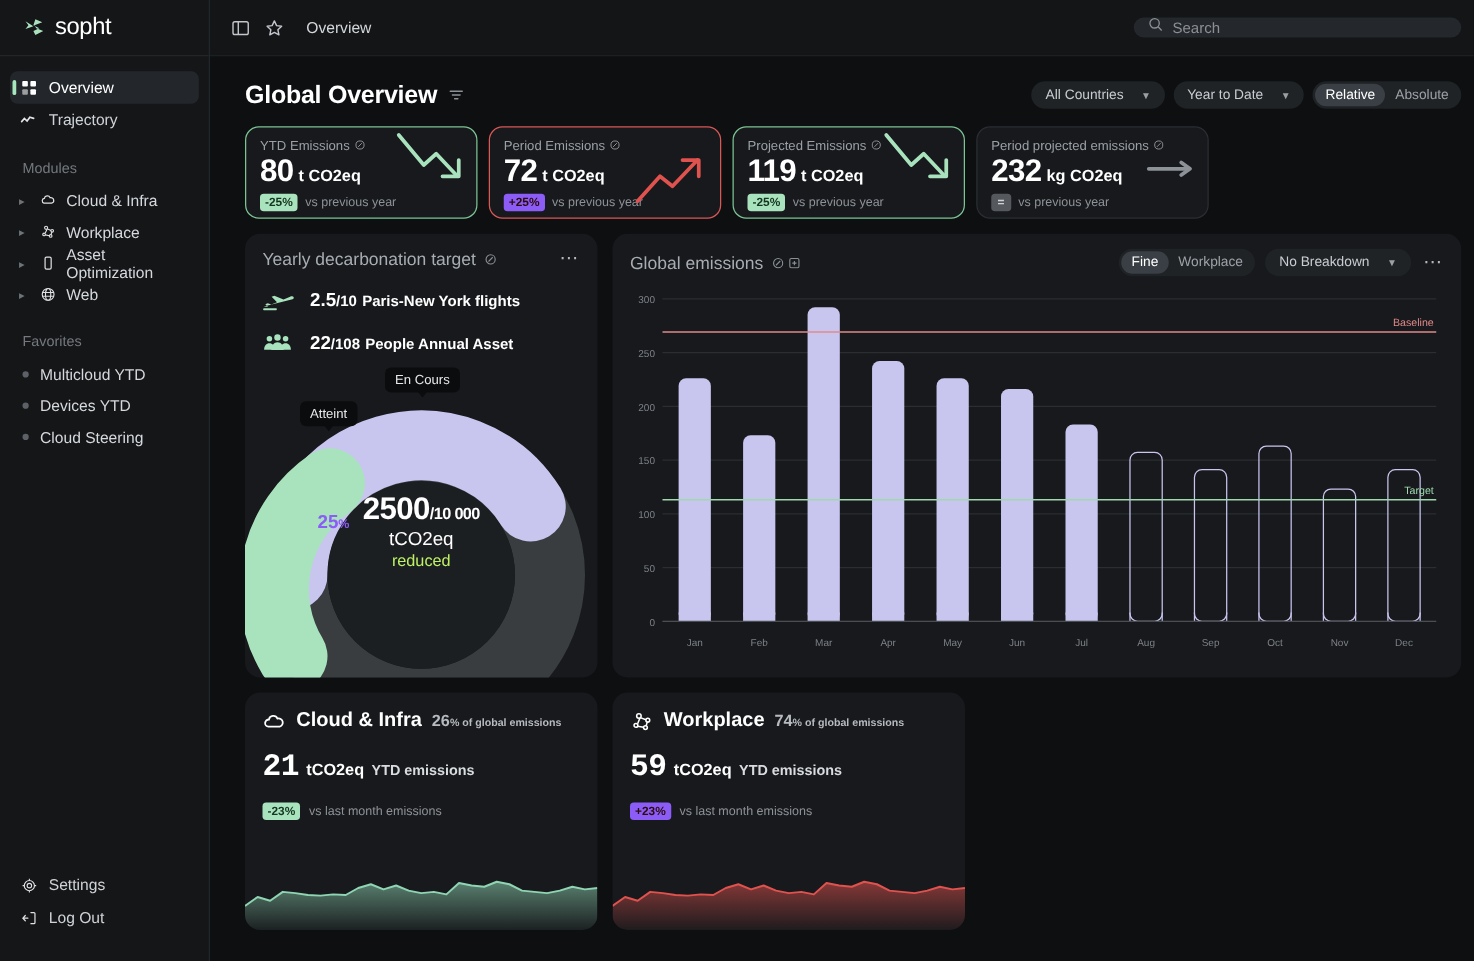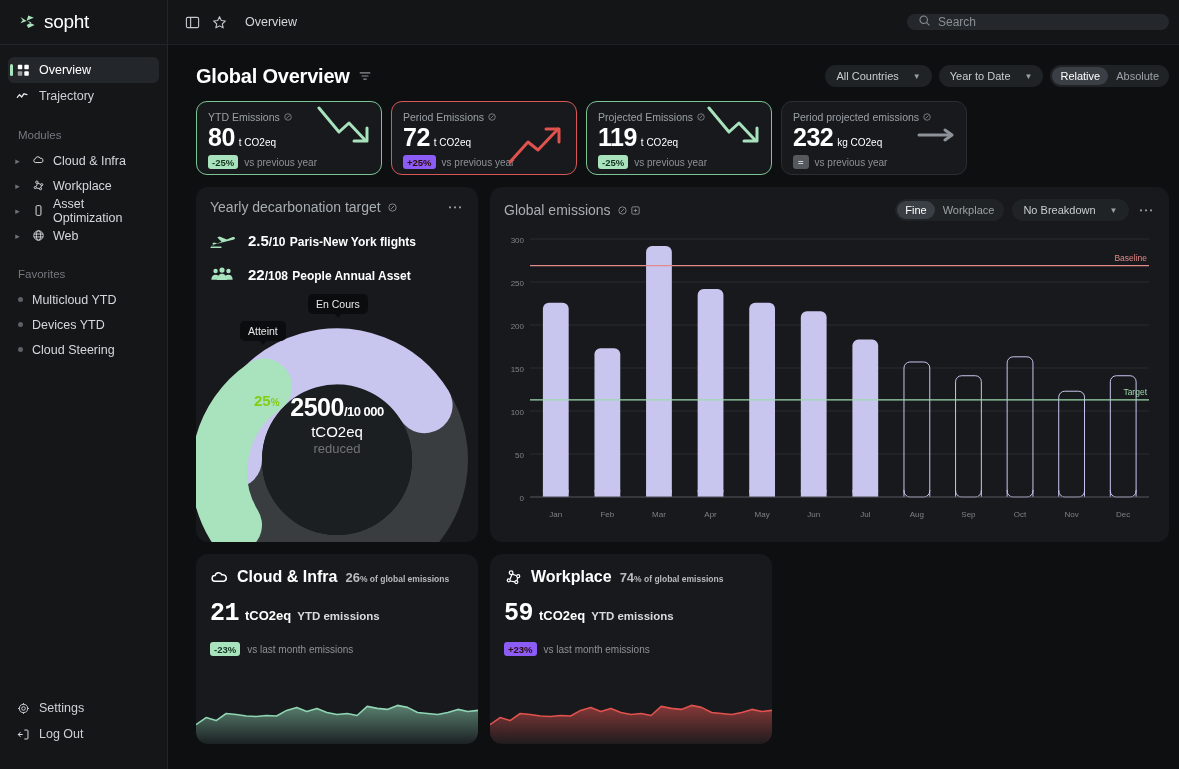--- a/index.html
+++ b/index.html
@@ -103,21 +103,21 @@
   .kpi {
     width: 186px; height: 74px; border-radius: 11px;
     background: #17191c; border: 1px solid #2a2e32;
     padding: 9px 11px 0 11px; position: relative; overflow: hidden;
   }
   .kpi.green { border-color: #7cc494; }
   .kpi.red { border-color: #d95757; }
   .kpi-label { font-size: 10.5px; color: #9aa0a6; display: flex; align-items: center; gap: 4px; }
   .kpi-val { display: flex; align-items: baseline; gap: 4px; margin-top: 1px; }
   .kpi-num { font-size: 25px; font-weight: 700; color: #fff; letter-spacing: -0.5px; line-height: 1.05; }
-  .kpi-unit { font-size: 10px; font-weight: 400; color: #fff; text-align: right; }
+  .kpi-unit { font-size: 13px; font-weight: 700; color: #fff; text-align: right; }
   .kpi-foot { display: flex; align-items: center; gap: 6px; margin-top: 5px; }
   .badge { font-size: 9.5px; font-weight: 700; padding: 1.5px 4px; border-radius: 3px; }
   .badge.neg { background: #a9e3be; color: #14351f; }
   .badge.pos { background: #8b5cf6; color: #2d0b0a; }
   .badge.flat { background: #55595e; color: #cfd2d6; padding: 1.5px 5px; }
   .kpi-sub { font-size: 10px; color: #8d9298; }
   .kpi-art { position: absolute; right: 6px; top: 4px; }
   .kpi-art.br { right: 8px; top: auto; bottom: 4px; }
   .kpi-arrow-r { position: absolute; right: 9px; top: 26px; }
 
@@ -142,23 +142,23 @@
   .tag::after {
     content: ""; position: absolute; left: 50%; bottom: -4px; transform: translateX(-50%);
     border-left: 4px solid transparent; border-right: 4px solid transparent; border-top: 5px solid #0b0c0e;
   }
   .gauge-center {
     position: absolute; left: 0; right: 0; top: 96px; text-align: center; pointer-events: none;
   }
   .gc-1 { font-size: 25px; font-weight: 700; color: #fff; letter-spacing: -0.5px; }
   .gc-1 .den { font-size: 13px; }
   .gc-2 { font-size: 15px; color: #fff; margin-top: 1px; }
-  .gc-3 { font-size: 13px; color: #737373; margin-top: 1px; }
+  .gc-3 { font-size: 13px; color: #bef264; margin-top: 1px; }
   .pct-label {
-    position: absolute; left: 58px; top: 95px; font-size: 15px; font-weight: 700; color: #84cc16;
+    position: absolute; left: 58px; top: 112px; font-size: 15px; font-weight: 700; color: #8b5cf6;
   }
   .pct-label .sm { font-size: 10px; }
 
   .p-chart { flex: 1; height: 355px; }
   .chart-ctl { margin-left: auto; display: flex; align-items: center; gap: 8px; }
   .chart-area { position: relative; margin: 10px 12px 0 12px; height: 300px; }
 
   .p-mod { width: 282px; height: 190px; overflow: hidden; position: relative; }
   .mod-head { display: flex; align-items: baseline; gap: 8px; padding: 14px 14px 0 14px; }
   .mod-ico { width: 19px; height: 19px; color: #fff; align-self: center; }

